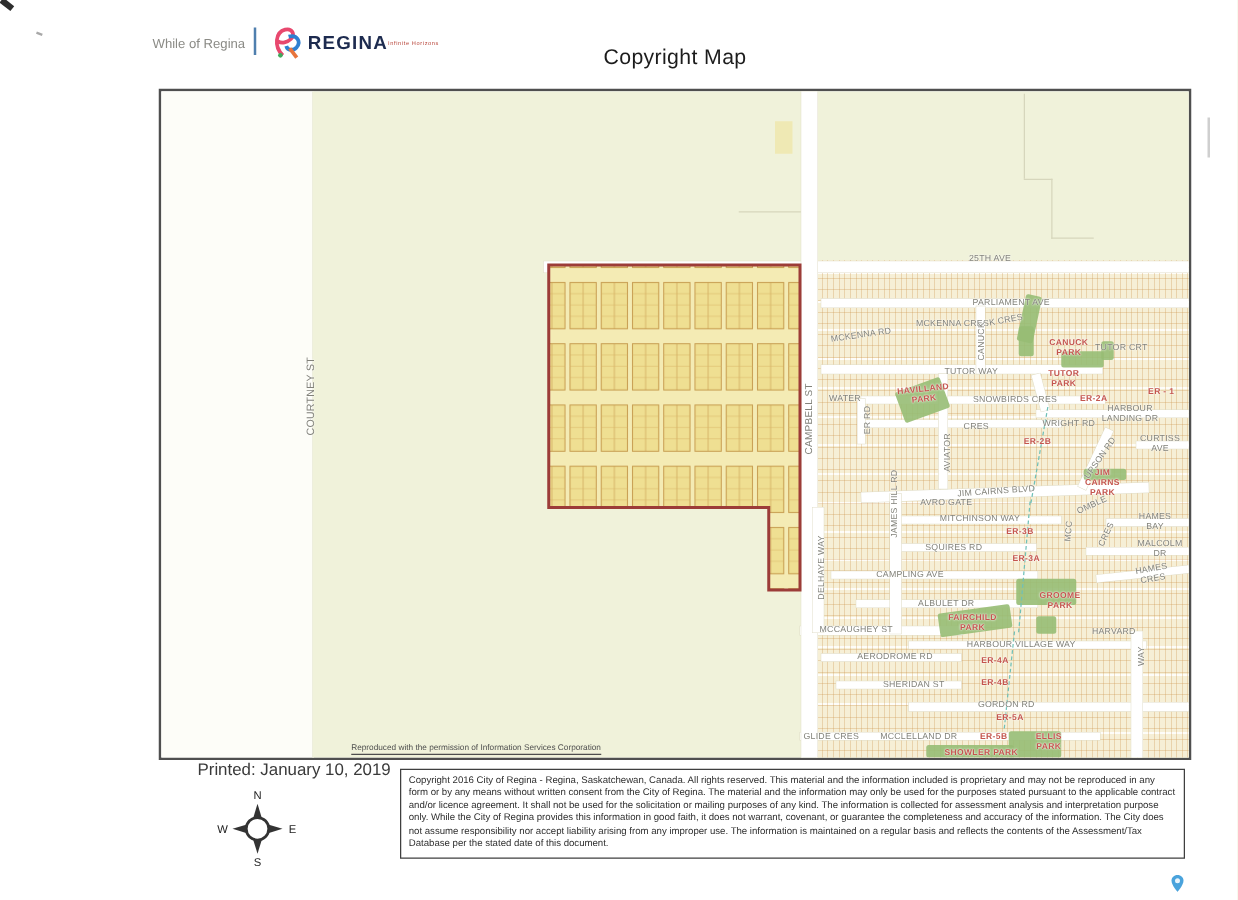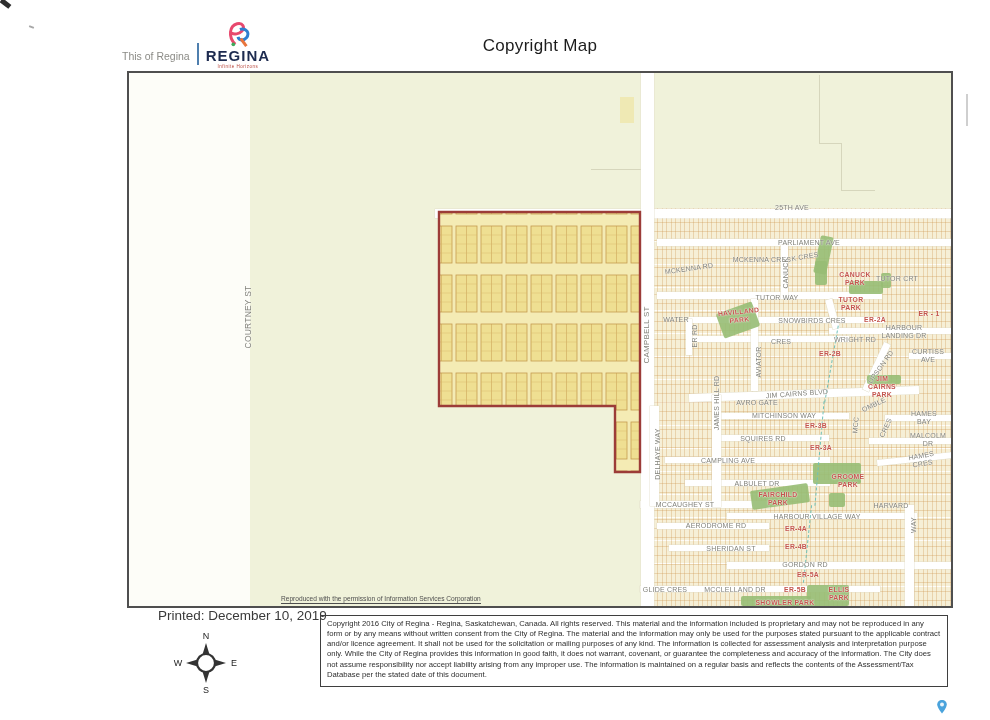--- a/index.html
+++ b/index.html
@@ -5,21 +5,21 @@
   html,body{margin:0;padding:0;}
   body{
     width:990px;height:720px;position:relative;overflow:hidden;
     background:#ffffff;
     font-family:"Liberation Sans", sans-serif;
   }
   
   .logo-wrap{position:absolute;left:122px;top:20px;display:flex;align-items:flex-end;gap:7px;}
   .logo-city{color:#8b8b86;font-size:10.5px;padding-bottom:7px;}
   .logo-sep{width:2px;height:22px;background:#4f7fae;margin-bottom:4px;}
-  .logo-right{display:flex;flex-direction:column;align-items:center;text-align:right;}
+  .logo-right{display:flex;flex-direction:row;align-items:center;text-align:right;}
   .logo-brand{color:#1d2b4f;font-size:15px;font-weight:bold;letter-spacing:1px;line-height:1;}
   .logo-tag{color:#b8453a;font-size:4.5px;letter-spacing:.5px;margin-top:1px;}
   .page-title{position:absolute;left:540px;top:36px;transform:translateX(-50%);
     font-size:17px;color:#1c1c1c;letter-spacing:.3px;}
   
   .art1{position:absolute;left:0px;top:1px;width:11px;height:5px;background:#2e2e2e;transform:rotate(38deg);}
   .art2{position:absolute;left:29px;top:26px;width:5px;height:2px;background:#a8a8a8;transform:rotate(20deg);}
   .art3{position:absolute;left:966px;top:94px;width:2px;height:32px;background:#cfcfcf;}
   .pin{position:absolute;left:936px;top:699px;}
   
@@ -54,21 +54,21 @@
     font-size:7.7px;line-height:1.32;color:#2e2e2e;text-align:left;}
 </style>
 </head>
 <body>
 
 <div class="art1"></div>
 <div class="art2"></div>
 <div class="art3"></div>
 
 <div class="logo-wrap">
-  <span class="logo-city">This of Regina</span>
+  <span class="logo-city">While of Regina</span>
   <span class="logo-sep"></span>
   <span class="logo-right">
     <svg width="34" height="28" viewBox="0 0 34 30">
       <path d="M14 26 C6 18 8 6 16 4 C22 2.5 25 8 21 12 C18 15 13 16 10 14" stroke="#e8486e" stroke-width="3.2" fill="none"></path>
       <path d="M19 10 C26 8 30 14 26 19 C23 22.5 18 22 17 18" stroke="#2f7fd0" stroke-width="3.2" fill="none"></path>
       <path d="M20 20 L26 28" stroke="#e8743c" stroke-width="3.2"></path>
       <circle cx="12" cy="26" r="2" fill="#3faa5c"></circle>
     </svg>
     <span class="logo-brand">REGINA</span>
     <span class="logo-tag">Infinite Horizons</span>
@@ -214,21 +214,21 @@
         <div class="lbl red" style="left: 666px; top: 517px; transform: translate(-50%, -50%);">ER-5B</div>
         <div class="lbl red" style="left: 710px; top: 521px; transform: translate(-50%, -50%);">ELLIS
 PARK</div>
         <div class="lbl red" style="left: 656px; top: 530px; transform: translate(-50%, -50%);">SHOWLER PARK</div>
       </div>
 
     <div class="src-note">Reproduced with the permission of Information Services Corporation</div>
   </div>
 </div>
 
-<div class="printed">Printed: December 10, 2019</div>
+<div class="printed">Printed: January 10, 2019</div>
 
 <svg class="compass" width="72" height="66" viewBox="0 0 72 66">
   <circle cx="36" cy="34" r="9" fill="none" stroke="#333" stroke-width="2.2"></circle>
   <polygon points="36,14 32.5,25.5 39.5,25.5" fill="#333"></polygon>
   <polygon points="36,54 32.5,42.5 39.5,42.5" fill="#333"></polygon>
   <polygon points="16,34 27.5,30.5 27.5,37.5" fill="#333"></polygon>
   <polygon points="56,34 44.5,30.5 44.5,37.5" fill="#333"></polygon>
   <text x="36" y="10" text-anchor="middle" font-size="9" fill="#222">N</text>
   <text x="36" y="64" text-anchor="middle" font-size="9" fill="#222">S</text>
   <text x="8" y="37" text-anchor="middle" font-size="9" fill="#222">W</text>

